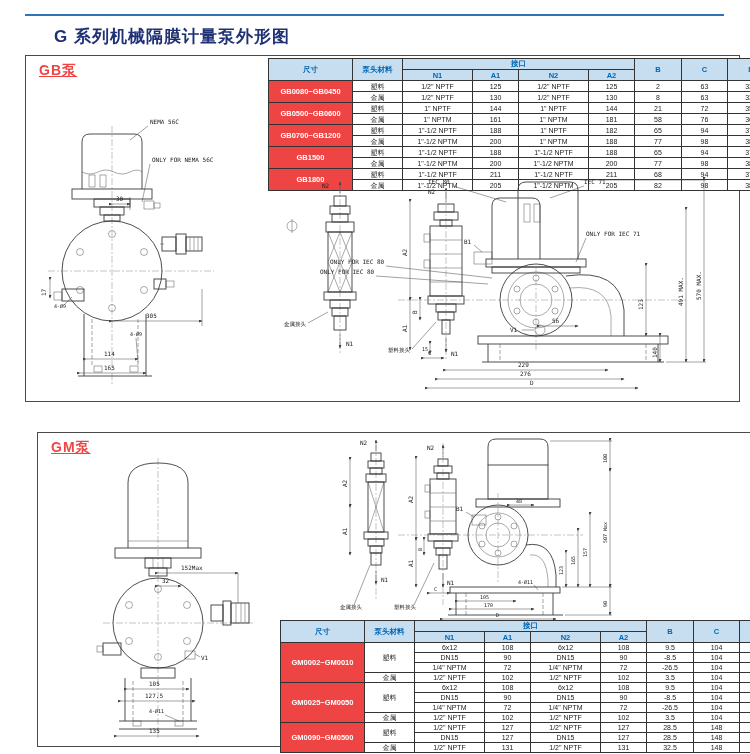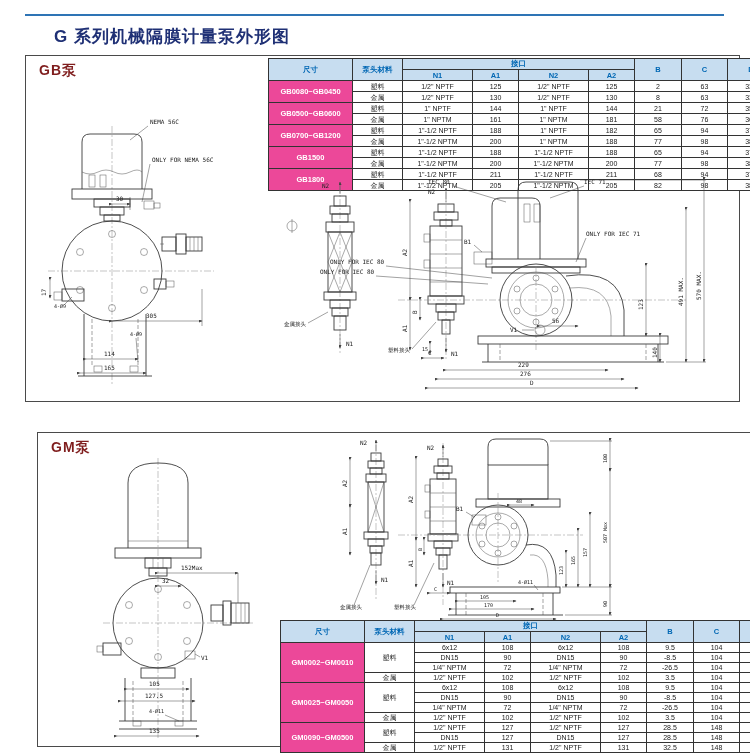--- a/index.html
+++ b/index.html
@@ -2,29 +2,29 @@
 <html><head>
 <meta charset="utf-8">
 <style>
   html,body{margin:0;padding:0;background:#fff;}
   body{width:750px;height:754px;position:relative;font-family:"Liberation Sans",sans-serif;overflow:hidden;}
   .topline{position:absolute;left:25px;top:14px;width:699px;height:2px;background:#2e74b5;}
   .title{position:absolute;left:30px;top:25px;font-size:17px;font-weight:bold;color:#1f3075;letter-spacing:1px;margin-left:24px;}
   .panel{position:absolute;border:1px solid #4a4a4a;background:#fff;}
   #gb-panel{left:25px;top:55px;width:713px;height:345px;}
   #gm-panel{left:37px;top:432px;width:713px;height:313px;}
-  .panel-label{position:absolute;left:13px;top:6px;font-size:14px;font-weight:bold;color:#7f1d1d;letter-spacing:1px;}
+  .panel-label{position:absolute;left:13px;top:6px;font-size:14px;font-weight:bold;color:#ef4444;letter-spacing:1px;text-decoration:underline;}
   .tablewrap{position:absolute;}
   #gb-table-wrap{left:206px;top:2px;}
   #gm-table-wrap{left:206px;top:187px;}
   table.spec{border-collapse:collapse;table-layout:fixed;width:506px;background:#fff;margin-left:36px;}
   table.spec th,table.spec td{border:1px solid #333;padding:0;text-align:center;vertical-align:middle;overflow:hidden;white-space:nowrap;}
   table.spec th{background:#c7ddf0;color:#0067b4;font-size:7.5px;font-weight:bold;height:10px;}
   table.spec td{font-size:7px;color:#222;height:10px;line-height:1;}
-  table.spec td.grp{background:#ec4899;color:#fff;font-weight:bold;font-size:7.5px;}
+  table.spec td.grp{background:#ef4444;color:#fff;font-weight:bold;font-size:7.5px;}
   #gm-table td{height:9px;}
   svg{position:absolute;overflow:visible;}
   .oln{fill:none;stroke:#3a3a3a;stroke-width:0.9;}
   .thin{fill:none;stroke:#555;stroke-width:0.5;}
   .dim{fill:none;stroke:#444;stroke-width:0.5;}
   .cl{fill:none;stroke:#888;stroke-width:0.5;stroke-dasharray:7 2 2 2;}
   .hid{fill:none;stroke:#666;stroke-width:0.6;stroke-dasharray:4 2;}
   text.t{font-size:6px;fill:#222;font-family:"DejaVu Sans Mono","Liberation Mono",monospace;}
   text.ts{font-size:5px;fill:#222;font-family:"DejaVu Sans Mono","Liberation Mono",monospace;}
   text.tc{font-size:5.5px;fill:#222;font-family:"Liberation Sans",sans-serif;}

